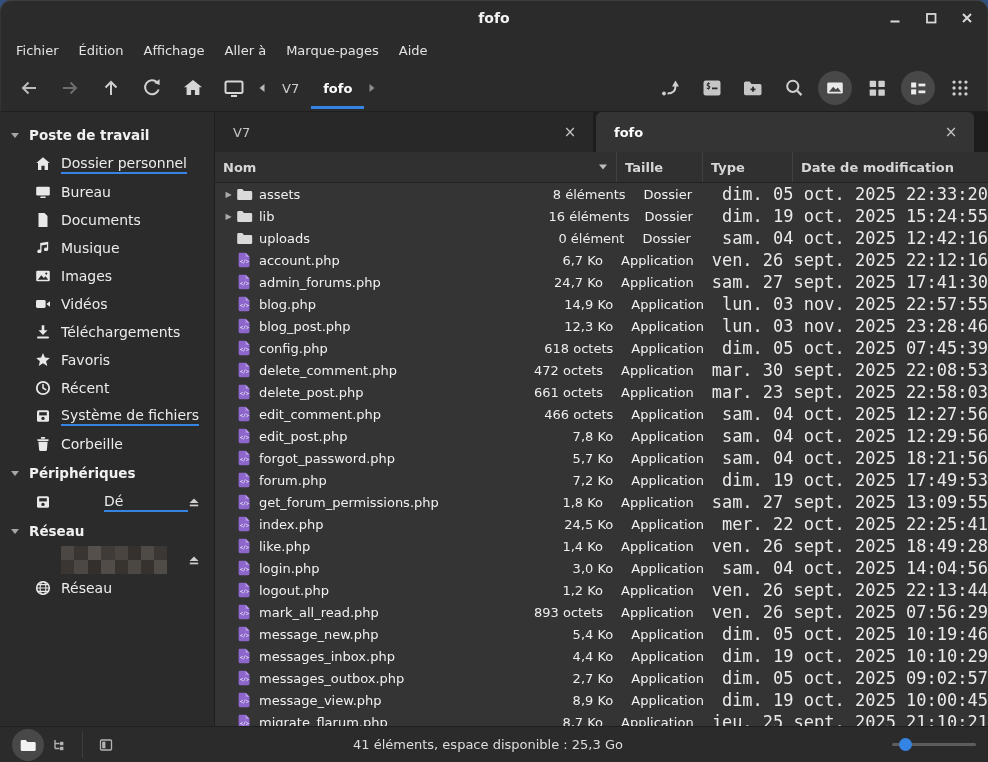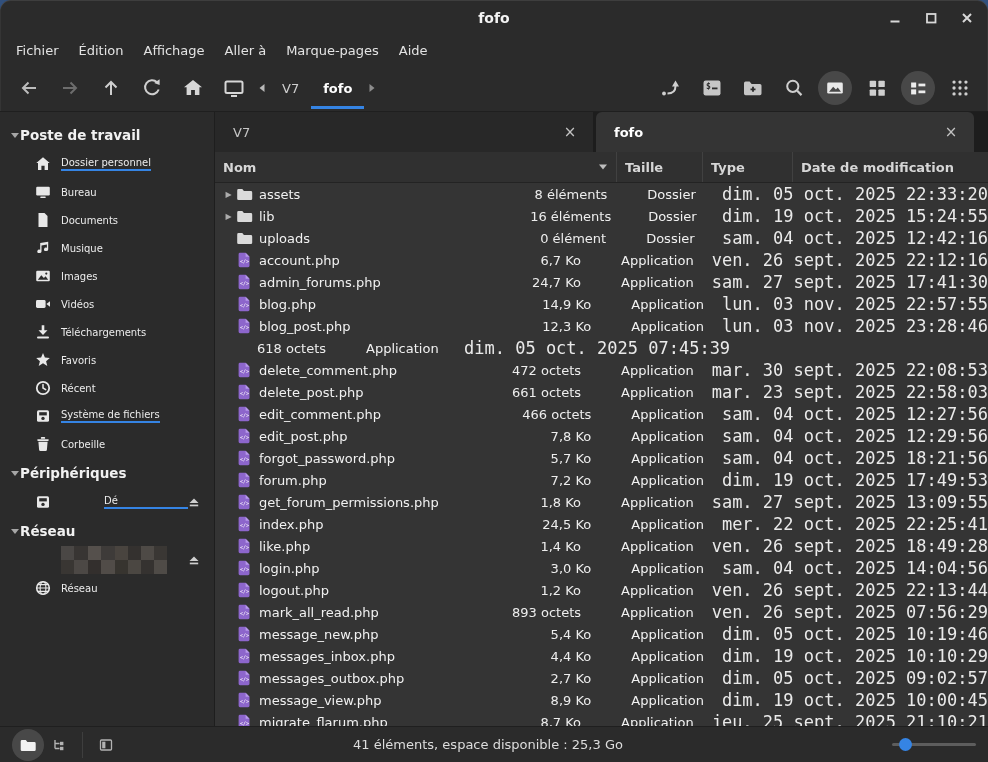--- a/index.html
+++ b/index.html
@@ -22,22 +22,22 @@
   .tool-btn.circled{width:34px;height:34px;border-radius:50%;background:#484848;margin:0 4px;}
   .path-btn{height:38px;display:flex;align-items:center;padding:0 12px;font-size:13px;color:#cfcfcf;border-bottom:3px solid transparent;margin-top:4px;}
   .path-btn.flag-active{color:#ffffff;font-weight:bold;border-bottom-color:#3584e4;}
   .crumb-chevron{width:16px;height:38px;display:flex;align-items:center;justify-content:center;}
   .tb-spacer{flex:1;}
 
   
   .main{flex:1;display:flex;min-height:0;}
   .sidebar{width:215px;flex:none;background:#2b2b2b;border-right:1px solid #1e1e1e;padding-top:8px;overflow:hidden;position:relative;}
   .side-row{display:flex;align-items:center;position:relative;}
-  .side-row.kind-section{height:30px;padding-left:10px;color:#f1f1f1;font-weight:bold;font-size:13.5px;}
-  .side-row.kind-item{height:28px;padding-left:34px;gap:10px;color:#ececec;font-size:10px;}
+  .side-row.kind-section{height:30px;padding-left:10px;gap:9px;color:#f1f1f1;font-weight:bold;font-size:13.5px;}
+  .side-row.kind-item{height:28px;padding-left:34px;gap:10px;color:#ececec;font-size:14px;}
   .side-icon{width:17px;height:17px;flex:none;display:flex;align-items:center;justify-content:center;}
   .side-label{white-space:nowrap;}
   .flag-underline .side-label{border-bottom:2px solid #3584e4;padding-bottom:1px;}
   .flag-wide .side-label{min-width:84px;margin-left:43px;}
   .eject-btn{position:absolute;right:11px;top:50%;transform:translateY(-50%);width:18px;height:18px;display:flex;align-items:center;justify-content:center;}
   .redacted-block{width:106px;height:28px;background:linear-gradient(90deg,#4a4745 0 13px,#383533 13px 27px,#55504c 27px 40px,#3e3b39 40px 54px,#49443f 54px 67px,#34312f 67px 80px,#4e4a46 80px 93px,#3a3734 93px 106px);position:relative;}
   .redacted-block::after{content:"";position:absolute;left:0;top:50%;right:0;bottom:0;background:linear-gradient(90deg,#393633 0 13px,#4c4845 13px 27px,#332f2d 27px 40px,#514c48 40px 54px,#37342f 54px 67px,#4b4742 67px 80px,#353230 80px 93px,#4f4b47 93px 106px);}
 
   .content{flex:1;display:flex;flex-direction:column;min-width:0;background:#343434;}
   
@@ -57,21 +57,21 @@
 
   
   .filelist{flex:1;overflow:hidden;font-size:13px;color:#f1f1f1;}
   .row{height:22px;display:flex;align-items:center;}
   .cell-name{width:402px;display:flex;align-items:center;padding-left:7px;}
   .expander{width:13px;flex:none;text-align:center;font-size:8px;color:#ababab;visibility:hidden;}
   .flag-expander .expander{visibility:visible;}
   .file-icon{width:18px;height:17px;flex:none;display:flex;align-items:center;justify-content:center;margin-right:6px;}
   .fname{white-space:nowrap;}
   .cell-size{width:86px;text-align:right;padding-right:8px;white-space:nowrap;color:#ededed;margin-left:33px;}
-  .cell-type{width:90px;padding-left:10px;white-space:nowrap;margin-left:22px;}
+  .cell-type{width:90px;padding-left:10px;white-space:nowrap;}
   .cell-date{flex:1;padding-left:18px;font-family:"DejaVu Sans Mono",monospace;font-size:17px;color:#eaeaea;white-space:nowrap;}
 
   
   .statusbar{height:36px;flex:none;background:#2b2b2b;border-top:1px solid #1f1f1f;display:flex;align-items:center;padding:0 12px;position:relative;}
   .status-text{position:absolute;left:0;right:12px;text-align:center;font-size:13px;color:#dddddd;pointer-events:none;}
   .places-btn{width:32px;height:32px;border-radius:50%;background:#484848;display:flex;align-items:center;justify-content:center;z-index:1;}
   .tree-btn,.pane-btn{width:30px;height:30px;display:flex;align-items:center;justify-content:center;z-index:1;}
   .sb-sep{width:1px;height:26px;background:#3e3e3e;margin:0 8px;z-index:1;}
   .slider{margin-left:auto;width:84px;height:16px;position:relative;display:flex;align-items:center;z-index:1;}
   .slider-track{width:100%;height:3px;background:#5d5d5d;border-radius:2px;}
@@ -577,20 +577,31 @@
                 </svg>
               </span>
               <span class="fname">blog_post.php</span>
             </span>
             <span class="cell-size">12,3 Ko</span>
             <span class="cell-type">Application</span>
             <span class="cell-date">lun. 03 nov. 2025 23:28:46</span>
           </div>
 
           <div class="row">
+            <span class="cell-name">
+              <span class="expander">▶</span>
+              <span class="file-icon js-icon">
+                <svg width="14" height="16" viewBox="0 0 14 16">
+                  <path d="M1.6 2.2A1.4 1.4 0 0 1 3 .8h5.6l3.9 3.9v9.1a1.4 1.4 0 0 1-1.4 1.4H3a1.4 1.4 0 0 1-1.4-1.4Z" fill="#8d66cc"></path>
+                  <path d="M8.6.8l3.9 3.9H8.6Z" fill="#b79aea"></path>
+                  <text x="3" y="11.2" font-size="5" fill="#ffffff" font-family="DejaVu Sans Mono,monospace">&lt;/&gt;</text>
+                </svg>
+              </span>
+              <span class="fname">config.php</span>
+            </span>
             <span class="cell-size">618 octets</span>
             <span class="cell-type">Application</span>
             <span class="cell-date">dim. 05 oct. 2025 07:45:39</span>
           </div>
 
           <div class="row">
             <span class="cell-name">
               <span class="expander">▶</span>
               <span class="file-icon js-icon">
                 <svg width="14" height="16" viewBox="0 0 14 16">

